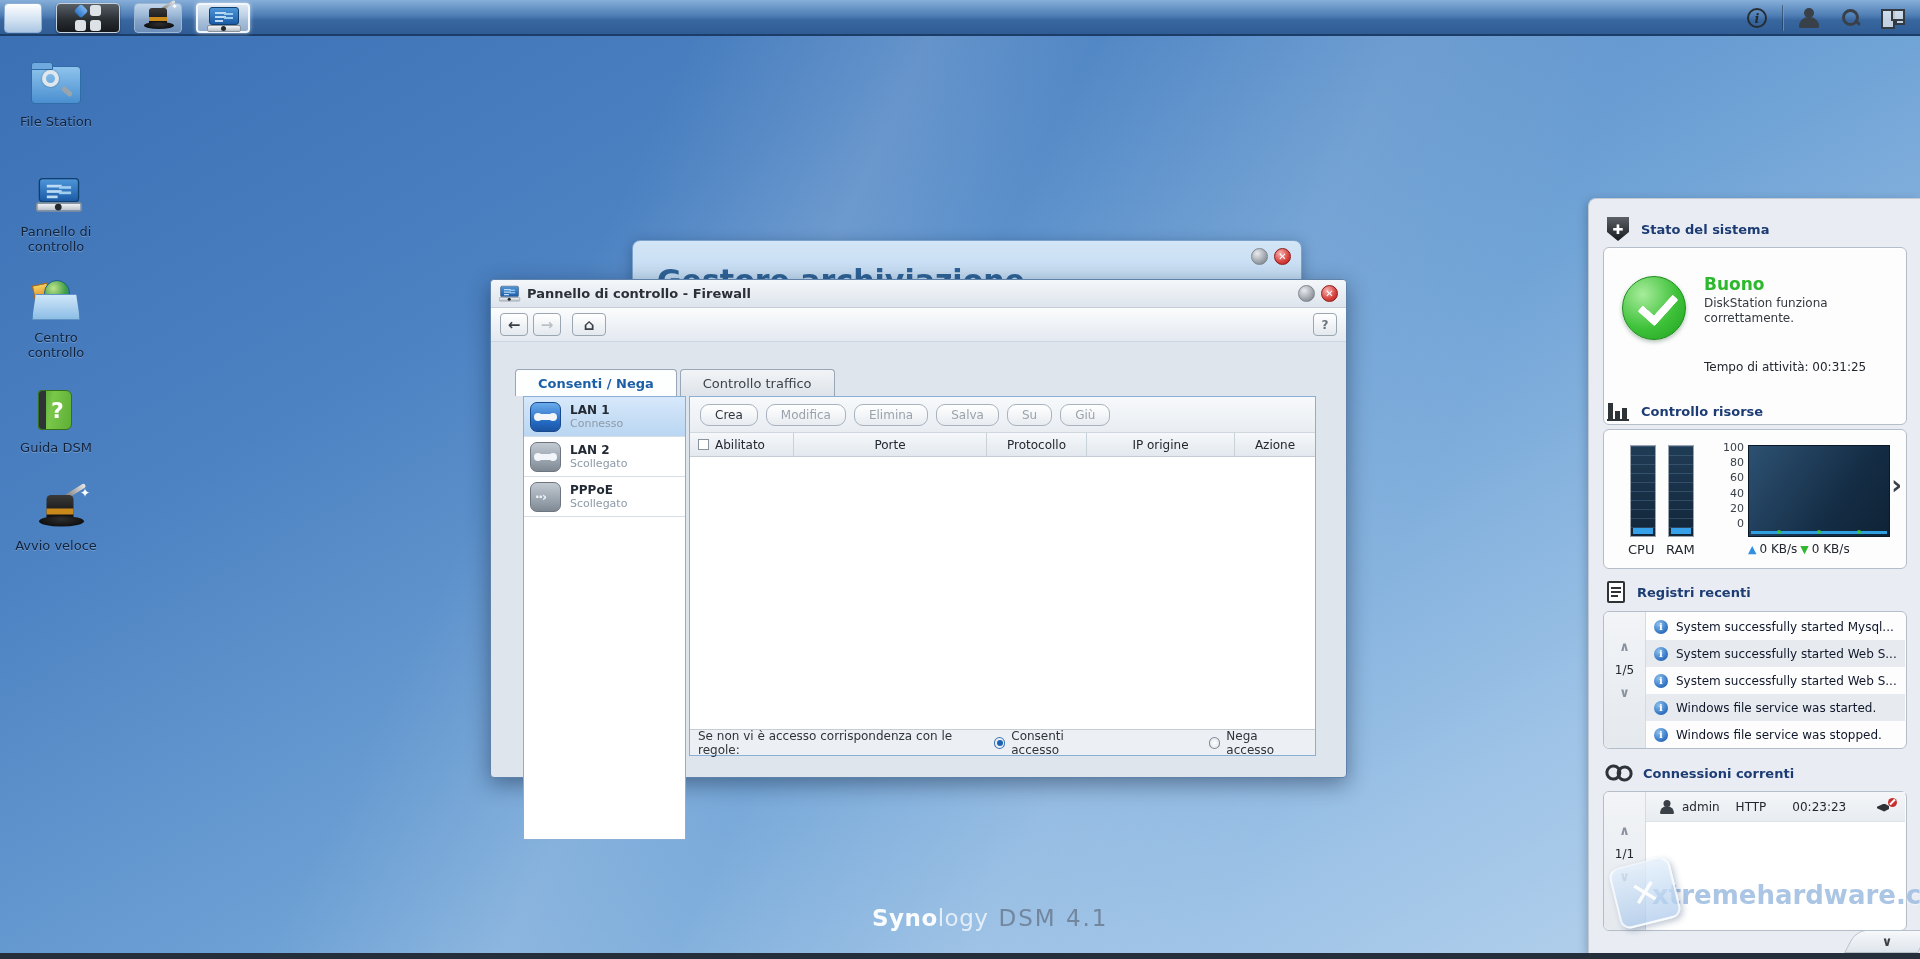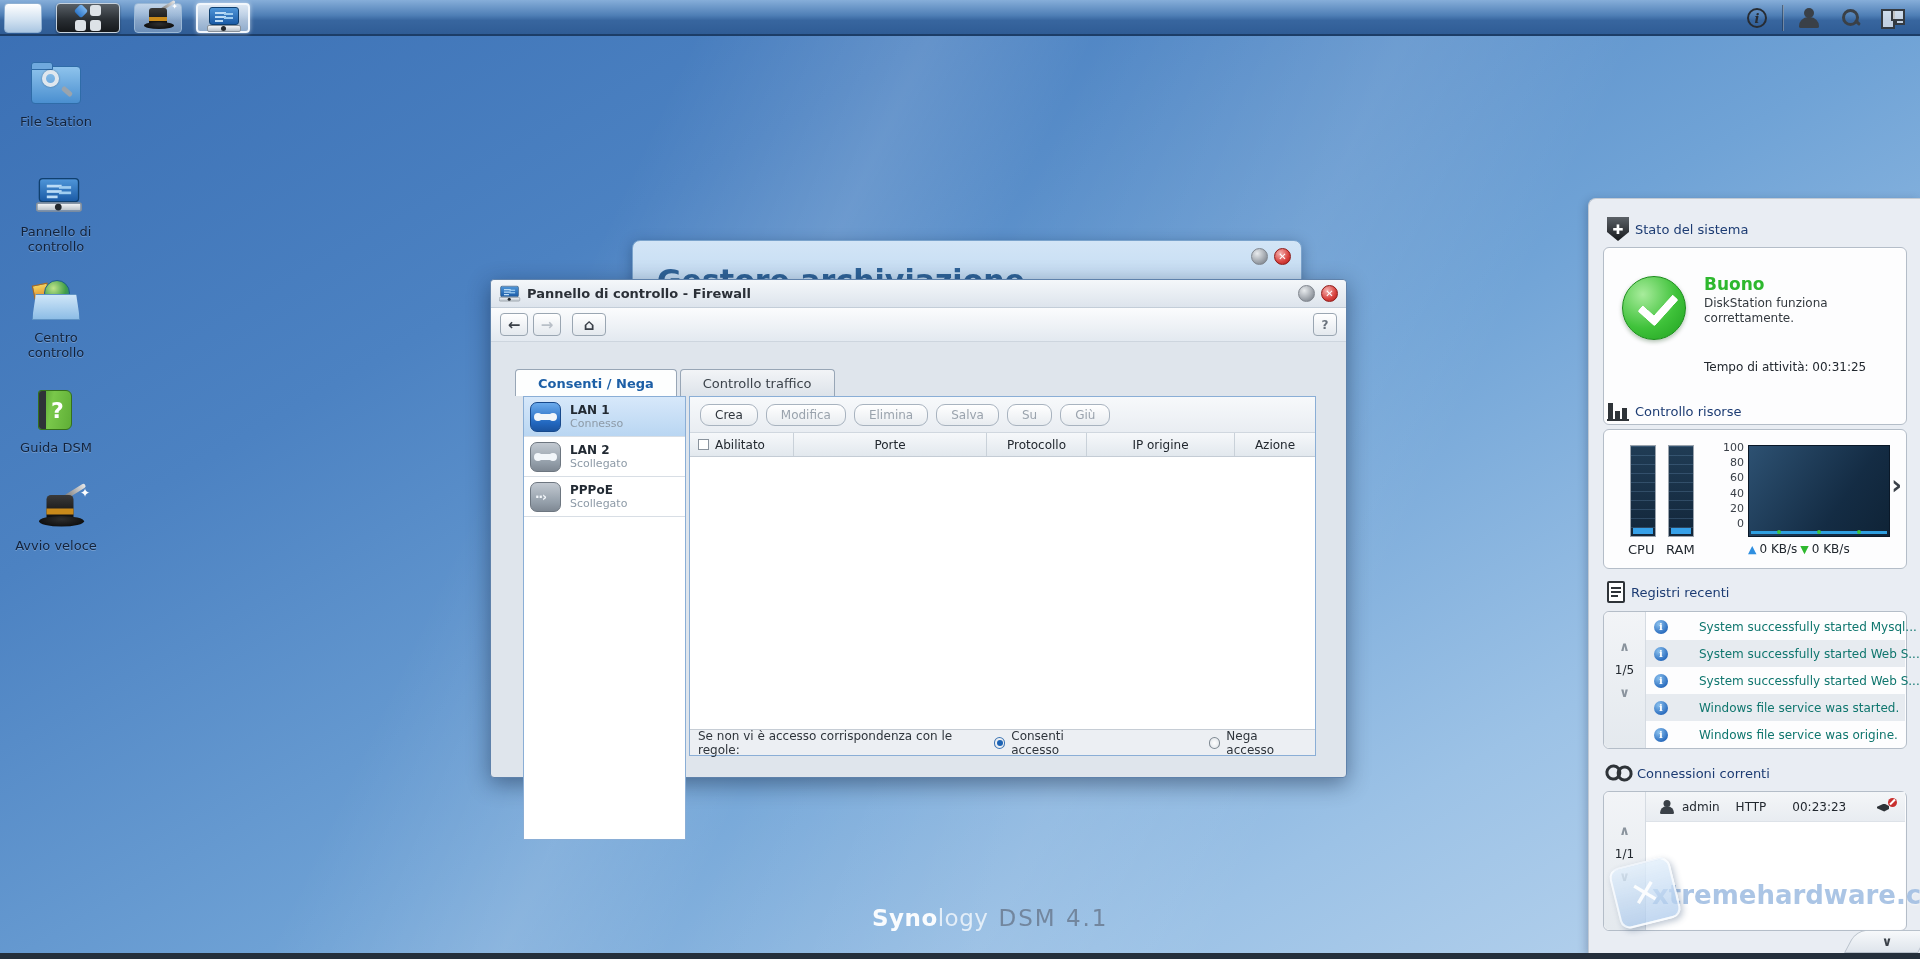--- a/index.html
+++ b/index.html
@@ -120,21 +120,21 @@
   .th.first { justify-content:flex-start; padding-left:8px; }
   .checkbox { width:11px; height:11px; border:1px solid #8a939d; background:#fff; margin-right:6px; }
   #fw-footer { position:absolute; left:0; bottom:0; right:0; height:26px; background:#eceff3; border-top:1px solid #c6cdd5; display:flex; align-items:center; padding:0 8px; font-size:12px; color:#2e343b; }
   .radio { width:12px; height:12px; border-radius:50%; border:1px solid #7f8992; background:radial-gradient(#fff,#dde2e7); margin:0 6px 0 4px; position:relative; }
   .radio.sel { border-color:#3c74b4; }
   .radio.sel:after { content:""; position:absolute; left:2px; top:2px; width:6px; height:6px; border-radius:50%; background:#1d63b4; }
 
   
   #sidebar { left:1588px; top:198px; width:332px; height:757px; background:#e9edf3; border:1px solid #c2cad4; border-right:none; border-radius:8px 0 0 0; box-shadow:-2px 2px 8px rgba(20,40,70,.25); }
   .wtitle { position:absolute; left:18px; display:flex; align-items:center; }
-  .wtitle .txt { font-size:13px; font-weight:normal; color:#1d3c73; margin-left:6px; }
+  .wtitle .txt { font-size:13px; font-weight:bold; color:#1d3c73; margin-left:12px; }
   .panel { position:absolute; left:14px; width:304px; background:#fdfdfe; border:1px solid #b4bdc8; border-radius:6px; box-shadow:inset 0 1px 0 #fff; }
 
   .shield { position:relative; width:22px; height:24px; background:linear-gradient(#5b6167,#17191c); clip-path:polygon(0 0,100% 0,100% 62%,50% 100%,0 62%); display:flex; align-items:center; justify-content:center; color:#fff; font-size:13px; font-weight:bold; }
   .chart-ico { position:relative; width:22px; height:20px; border-bottom:2px solid #2e3338; }
   .chart-ico i { position:absolute; bottom:0; width:5px; background:#2e3338; }
   .doc-ico { position:relative; width:18px; height:22px; background:#fff; border:2px solid #2e3338; border-radius:2px; }
   .doc-ico i { position:absolute; left:2px; height:2px; background:#2e3338; }
   .chain-ico { position:relative; width:24px; height:24px; transform:rotate(-40deg); }
   .chain-ico:before, .chain-ico:after { content:""; position:absolute; width:10px; height:10px; border:3px solid #2e3338; border-radius:50%; }
   .chain-ico:before { left:0; top:0; } .chain-ico:after { left:8px; top:8px; }
@@ -154,21 +154,21 @@
   .kbs { position:absolute; left:144px; top:112px; font-size:12px; color:#22282f; display:flex; align-items:center; }
   .kbs .up { color:#2f8fe0; margin-right:3px; font-size:11px; }
   .kbs .dn { color:#2fb82f; margin:0 3px; font-size:11px; }
 
   .pager { position:absolute; left:0; top:0; bottom:0; width:42px; background:linear-gradient(#f2f4f7,#e4e9ee); border-right:1px solid #d5dbe2; border-radius:6px 0 0 6px; text-align:center; }
   .pager .chev { color:#8a939d; font-size:13px; font-weight:bold; cursor:pointer; line-height:26px; }
   .pager .num { font-size:12px; color:#22282f; line-height:20px; }
   .logrow { position:absolute; left:42px; right:1px; height:27px; display:flex; align-items:center; padding-left:8px; }
   .logrow.alt { background:#e7ebf0; }
   .loginfo { width:14px; height:14px; border-radius:50%; background:radial-gradient(circle at 35% 30%, #8cc2ef, #2d6fc0 70%, #1d54a0); color:#fff; font-size:10px; font-weight:bold; font-family:"DejaVu Serif","Liberation Serif",serif; display:flex; align-items:center; justify-content:center; margin-right:8px; flex:none; }
-  .logtxt { font-size:12px; color:#0f766e; white-space:nowrap;margin-left:23px; }
+  .logtxt { font-size:12px; color:#0f172a; white-space:nowrap; }
 
   .conn-head { position:absolute; left:42px; right:1px; top:0; height:30px; display:flex; align-items:center; background:linear-gradient(#f4f6f8,#e8ecf1); border-bottom:1px solid #dde2e8; font-size:12px; color:#22282f; }
   .conn-body { position:absolute; left:42px; right:1px; top:30px; bottom:1px; background:#fff; border-radius:0 0 6px 0; }
   .plug { position:relative; width:18px; height:14px; }
   .plug:before { content:""; position:absolute; left:0; top:4px; width:12px; height:8px; background:#2e3338; clip-path:polygon(0 40%,60% 0,100% 30%,100% 70%,60% 100%,0 60%); }
   .plug .badge { position:absolute; right:-2px; top:-2px; width:9px; height:9px; border-radius:50%; background:#c8302e; }
   .plug .badge:after { content:""; position:absolute; left:1px; top:3.5px; width:7px; height:2px; background:#fff; transform:rotate(-45deg); }
 
   #collapse-tab { right:2px; top:930px; width:74px; height:23px; background:linear-gradient(#f7f9fb,#dfe5ec); border:1px solid #b8c1cb; border-radius:10px 4px 0 0; transform:skewX(-28deg); transform-origin:bottom; cursor:pointer; }
   #collapse-tab span { display:block; transform:skewX(28deg); text-align:center; color:#3a4048; font-weight:bold; font-size:13px; line-height:21px; }
@@ -473,21 +473,21 @@
       <div class="logrow" style="top:55px;">
         <div class="loginfo">i</div>
         <div class="logtxt">System successfully started Web S...</div>
       </div>
       <div class="logrow alt" style="top:82px;">
         <div class="loginfo">i</div>
         <div class="logtxt">Windows file service was started.</div>
       </div>
       <div class="logrow" style="top:109px;">
         <div class="loginfo">i</div>
-        <div class="logtxt">Windows file service was origine.</div>
+        <div class="logtxt">Windows file service was stopped.</div>
       </div>
     </div>
 
     <div class="wtitle" style="top:562px;">
       <div class="chain-ico"></div>
       <div class="txt">Connessioni correnti</div>
     </div>
     <div class="panel" style="top:592px;height:140px;">
       <div class="pager">
         <div class="chev" style="margin-top:26px;">∧</div>

